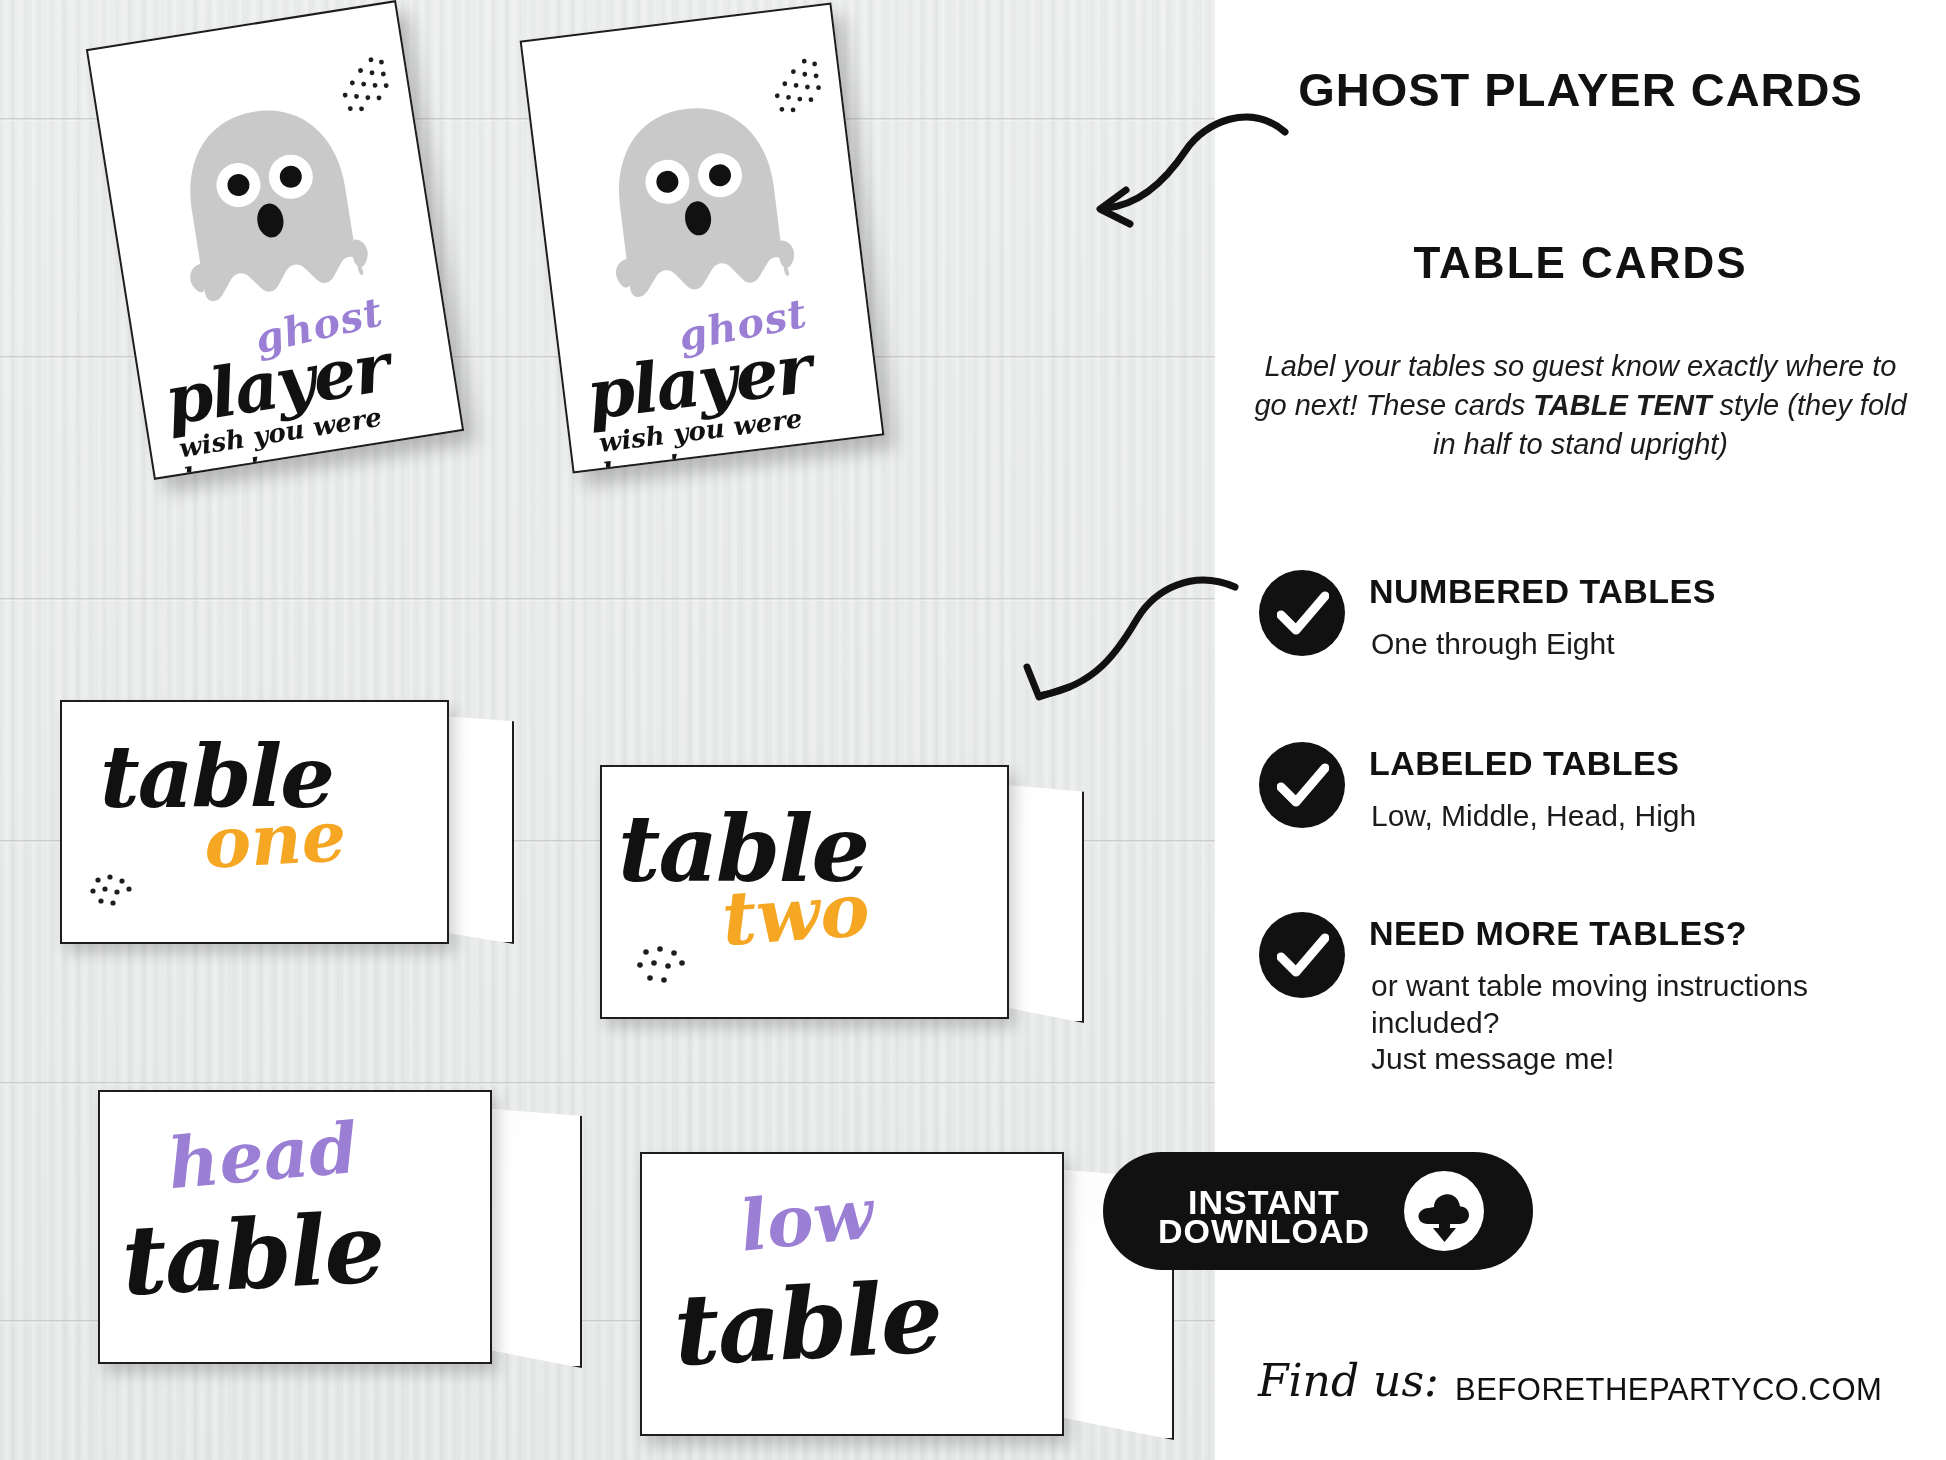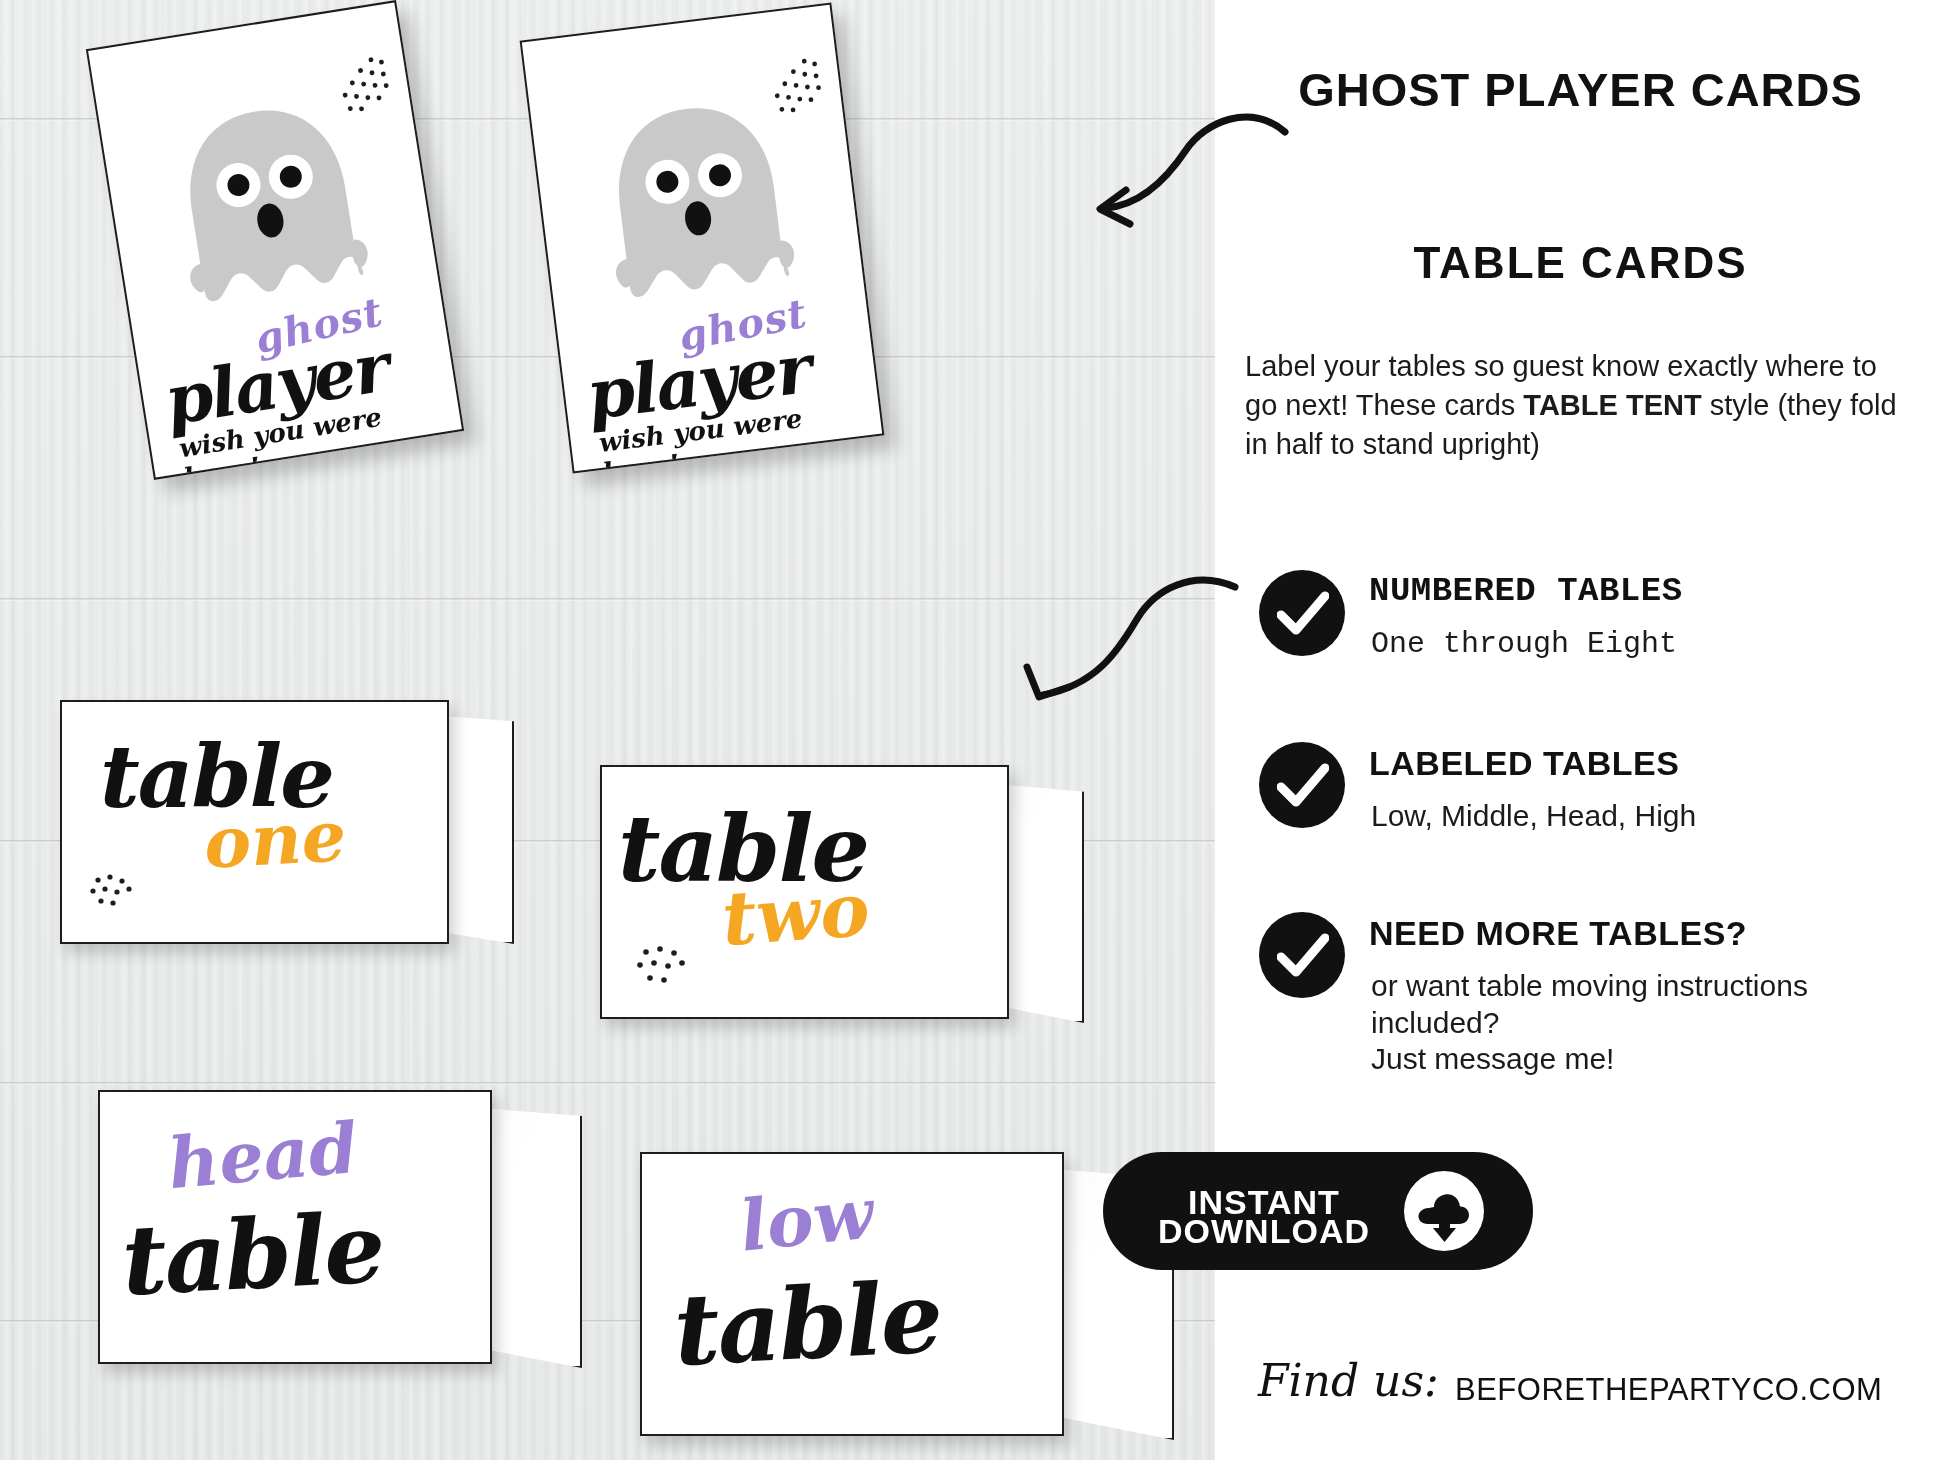--- a/index.html
+++ b/index.html
@@ -89,22 +89,22 @@
 
   
   .title{
     position:absolute;left:0;width:731px;text-align:center;
     font-family:"Liberation Sans", sans-serif;font-weight:700;color:#111;
     letter-spacing:1px;
   }
   .h1{top:62px;font-size:47px;}
   .h2{top:238px;font-size:44px;letter-spacing:2px;}
   .blurb{
-    position:absolute;left:30px;width:671px;top:347px;
-    font-size:29px;line-height:1.34;color:#1b1b1b;
+    position:absolute;left:30px;width:671px;top:347px;text-align:center;
+    font-size:29px;line-height:1.34;color:#1b1b1b;font-style:italic;
   }
   .blurb b{font-weight:700;}
 
   .check-row{position:absolute;left:44px;width:660px;}
   .check-circle{
     position:absolute;left:0;top:0;width:86px;height:86px;border-radius:50%;
     background:#111;
   }
   .check-circle svg{position:absolute;left:18px;top:21px;}
   .check-head{
@@ -296,21 +296,21 @@
 
   <div style="position:absolute;left:1215px;top:0;width:664px;height:1460px;">
 
     <div class="title h1">GHOST PLAYER CARDS</div>
     <div class="title h2">TABLE CARDS</div>
 
     <div class="blurb">
       <span>Label your tables so guest know exactly where to go next! These cards </span><b>TABLE TENT</b><span> style (they fold in half to stand upright)</span>
     </div>
 
-    <div class="check-row" style="top:570px;height:110px;font-family:Liberation Mono, monospace;">
+    <div class="check-row" style="top:570px;height:110px;">
       <div class="check-circle">
         <svg width="52" height="46" viewBox="0 0 52 46">
             <path d="M4 24 L19 39 L48 5" fill="none" stroke="#fff" stroke-width="9" stroke-linecap="round" stroke-linejoin="round"></path>
           </svg>
       </div>
       <div class="check-head">NUMBERED TABLES</div>
       <div class="check-sub">One through Eight</div>
     </div>
 
     <div class="check-row" style="top:742px;height:110px;">

